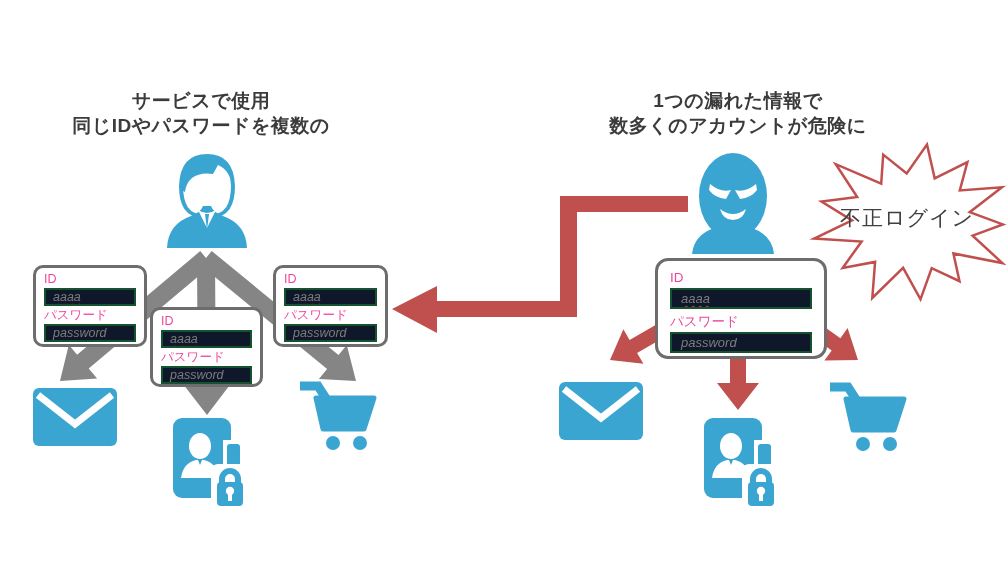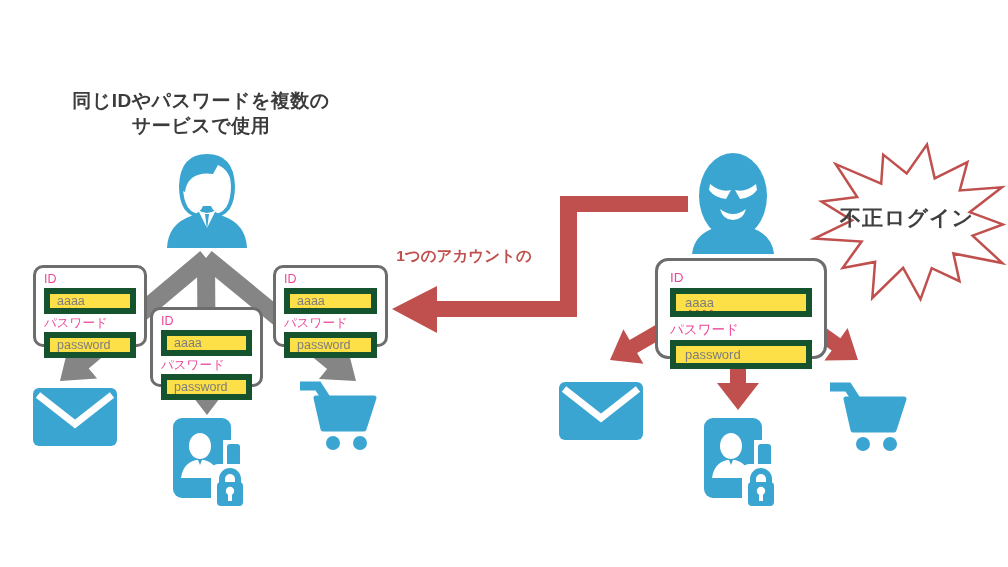--- a/index.html
+++ b/index.html
@@ -13,36 +13,36 @@
   .abs{position:absolute;}
   .title{
     z-index:4;text-align:center;font-weight:bold;font-size:19px;line-height:25px;
     color:#3b3b3b;letter-spacing:0.5px;
   }
   .transfer-label{
     z-index:4;text-align:center;font-weight:bold;font-size:15.5px;line-height:20px;
     color:#c0504d;
   }
   .burst-label{
-    z-index:6;text-align:center;font-weight:bold;font-size:21px;line-height:26px;
+    z-index:6;text-align:center;font-weight:normal;font-size:21px;line-height:26px;
     color:#3f3f3f;letter-spacing:1px;
   }
   .icon-box{z-index:2;}
   .icon-box svg{display:block;width:100%;height:100%;}
   .form-box{
     z-index:3;background:#ffffff;border:3px solid #6d6d6d;border-radius:10px;
     box-sizing:border-box;padding:4px 8px 5px 8px;
   }
   .form-box.big{border-radius:13px;border-width:3px;padding:8px 12px 9px 12px;}
   .f-label{font-size:12.5px;color:#ec4899;line-height:15px;}
   .big .f-label{font-size:13.5px;line-height:17px;}
   .f-input{
-    border:6px solid #14532d;background:#fde047;height:14px;line-height:14px;
+    border:2px solid #14532d;background:#0f172a;height:14px;line-height:14px;
     font-size:12.5px;color:#7d7d7d;padding-left:7px;margin:1px 0 2px 0;
-    white-space:nowrap;overflow:hidden;
+    white-space:nowrap;overflow:hidden;font-style:italic;
   }
   .big .f-input{height:17px;line-height:17px;font-size:13px;margin:2px 0 4px 0;padding-left:9px;}
   .squig{
     text-decoration-line:underline;text-decoration-style:wavy;
     text-decoration-color:#d4453c;text-decoration-thickness:1px;
     text-underline-offset:2px;
   }
 </style>
 </head>
 <body>
@@ -53,28 +53,29 @@
       <polygon points="200.2,251.1 77.1,354.8 68.8,344.8 60.0,381.0 97.1,378.5 88.7,368.6 211.8,264.9" fill="#858585"></polygon>
       <polygon points="197.0,258.1 197.8,385.1 183.8,385.1 207.0,415.0 229.8,384.9 215.8,384.9 215.0,257.9" fill="#858585"></polygon>
       <polygon points="200.3,265.0 327.1,368.9 318.9,379.0 356.0,381.0 346.8,345.0 338.5,355.0 211.7,251.0" fill="#858585"></polygon>
       <polygon points="688.0,196.0 560.0,196.0 560.0,301.0 437.0,301.0 437.0,286.0 392.0,309.0 437.0,333.0 437.0,317.0 577.0,317.0 577.0,212.0 688.0,212.0" fill="#c0504d"></polygon>
       <polygon points="696.2,301.5 629.6,340.0 623.4,329.2 610.0,360.0 643.4,363.8 637.1,353.0 703.8,314.5" fill="#c0504d"></polygon>
       <polygon points="730.0,340.0 730.0,383.0 717.0,383.0 738.0,410.0 759.0,383.0 746.0,383.0 746.0,340.0" fill="#c0504d"></polygon>
       <polygon points="780.6,314.1 831.7,350.4 824.4,360.6 858.0,360.0 847.6,328.0 840.4,338.2 789.4,301.9" fill="#c0504d"></polygon>
     </svg>
 
   <div class="abs title" style="left:28px;top:88px;width:346px;">
+    <div>サービスで使用</div>
     <div>同じIDやパスワードを複数の</div>
-    <div>サービスで使用</div>
   </div>
   <div class="abs title" style="left:565px;top:88px;width:346px;">
+    <div>1つの漏れた情報で</div>
+    <div>数多くのアカウントが危険に</div>
   </div>
 
   <div class="abs transfer-label" style="left:383px;top:246px;width:162px;">
-    <div>1つのアカウントの</div>
   </div>
 
   <div class="abs icon-box" style="left:162px;top:148px;width:90px;height:100px;">
     <svg viewBox="0 0 90 100">
       <path d="M45,8 Q70,8 71,38 Q71,52 66,60 Q60,69 45,69 Q30,69 24,60 Q19,52 19,38 Q20,8 45,8 Z" fill="#ffffff" stroke="#3ba5d2" stroke-width="4"></path>
       <path d="M19,42 Q16,12 45,7 Q74,12 71,40 Q68,22 56,17 L51,26 Q38,24 30,30 Q24,35 23,44 Z" fill="#3ba5d2"></path>
       <path d="M5,100 Q6,76 29,68 Q39,64 41,58 L49,58 Q51,64 61,68 Q84,76 85,100 Z" fill="#3ba5d2"></path>
       <path d="M36,62 L45,80 L54,62 Q45,68 36,62 Z" fill="#ffffff"></path>
       <path d="M43,66 L45,82 L47,66 Z" fill="#3ba5d2"></path>
     </svg>

